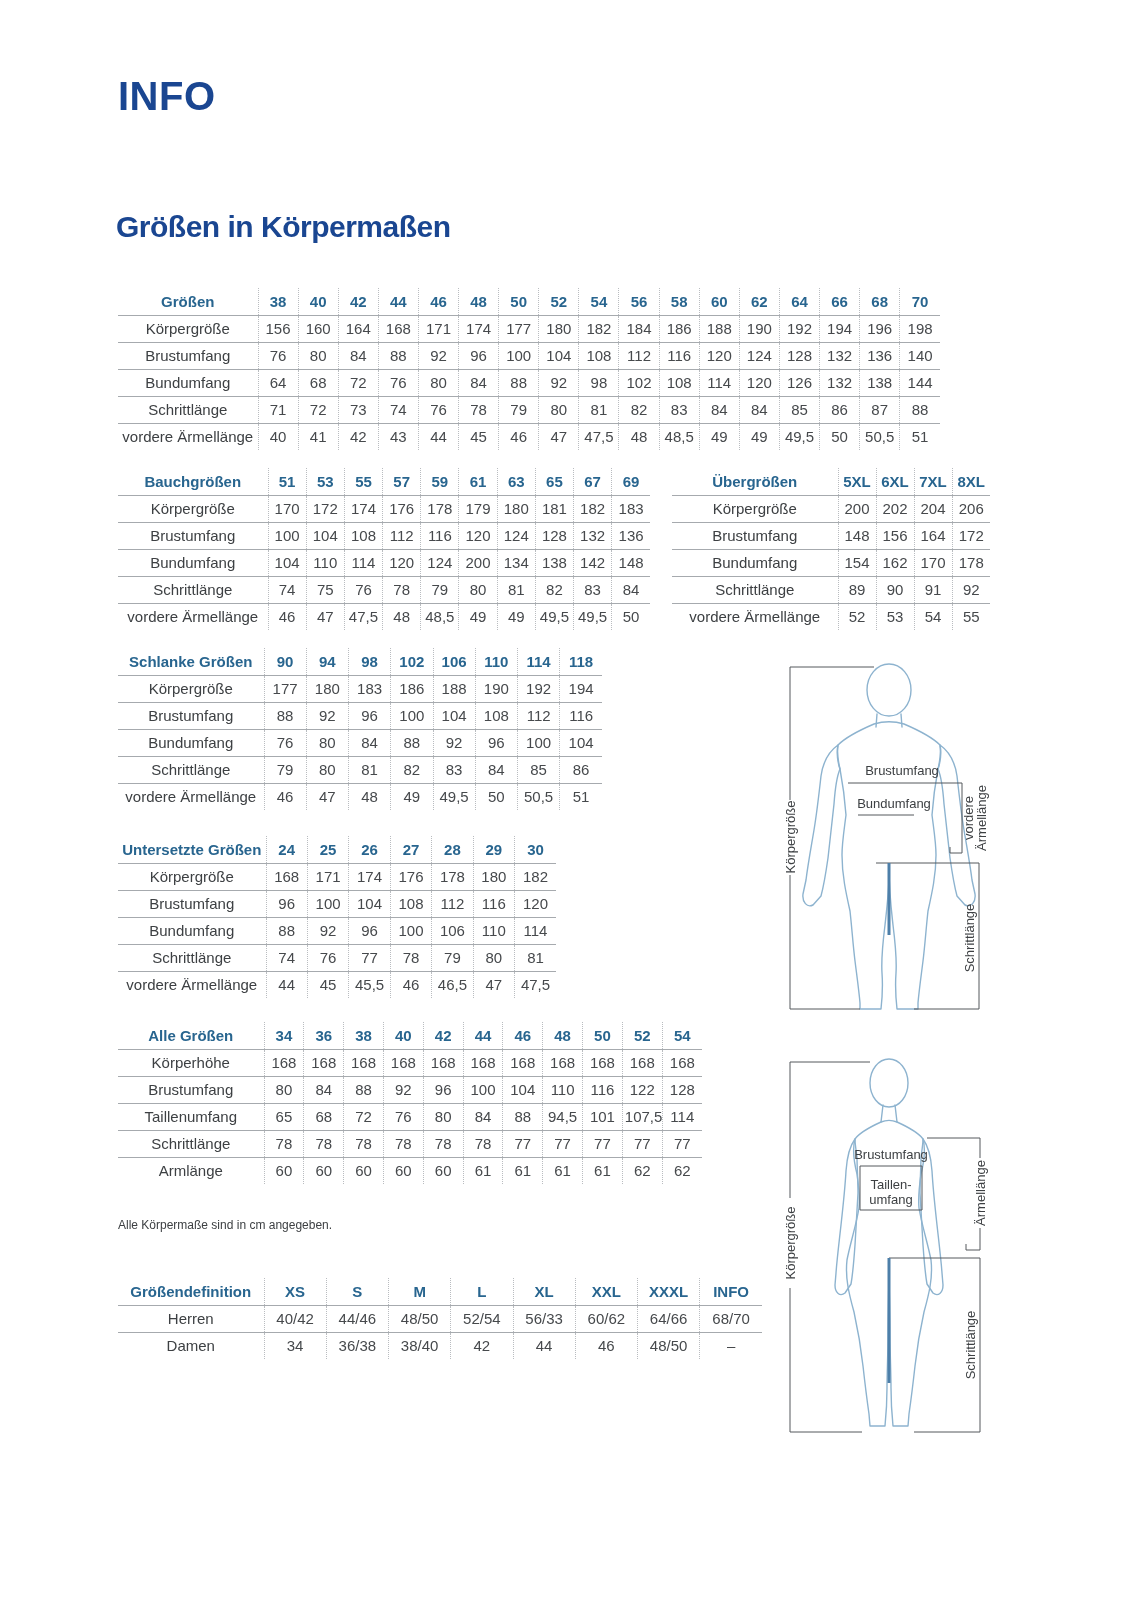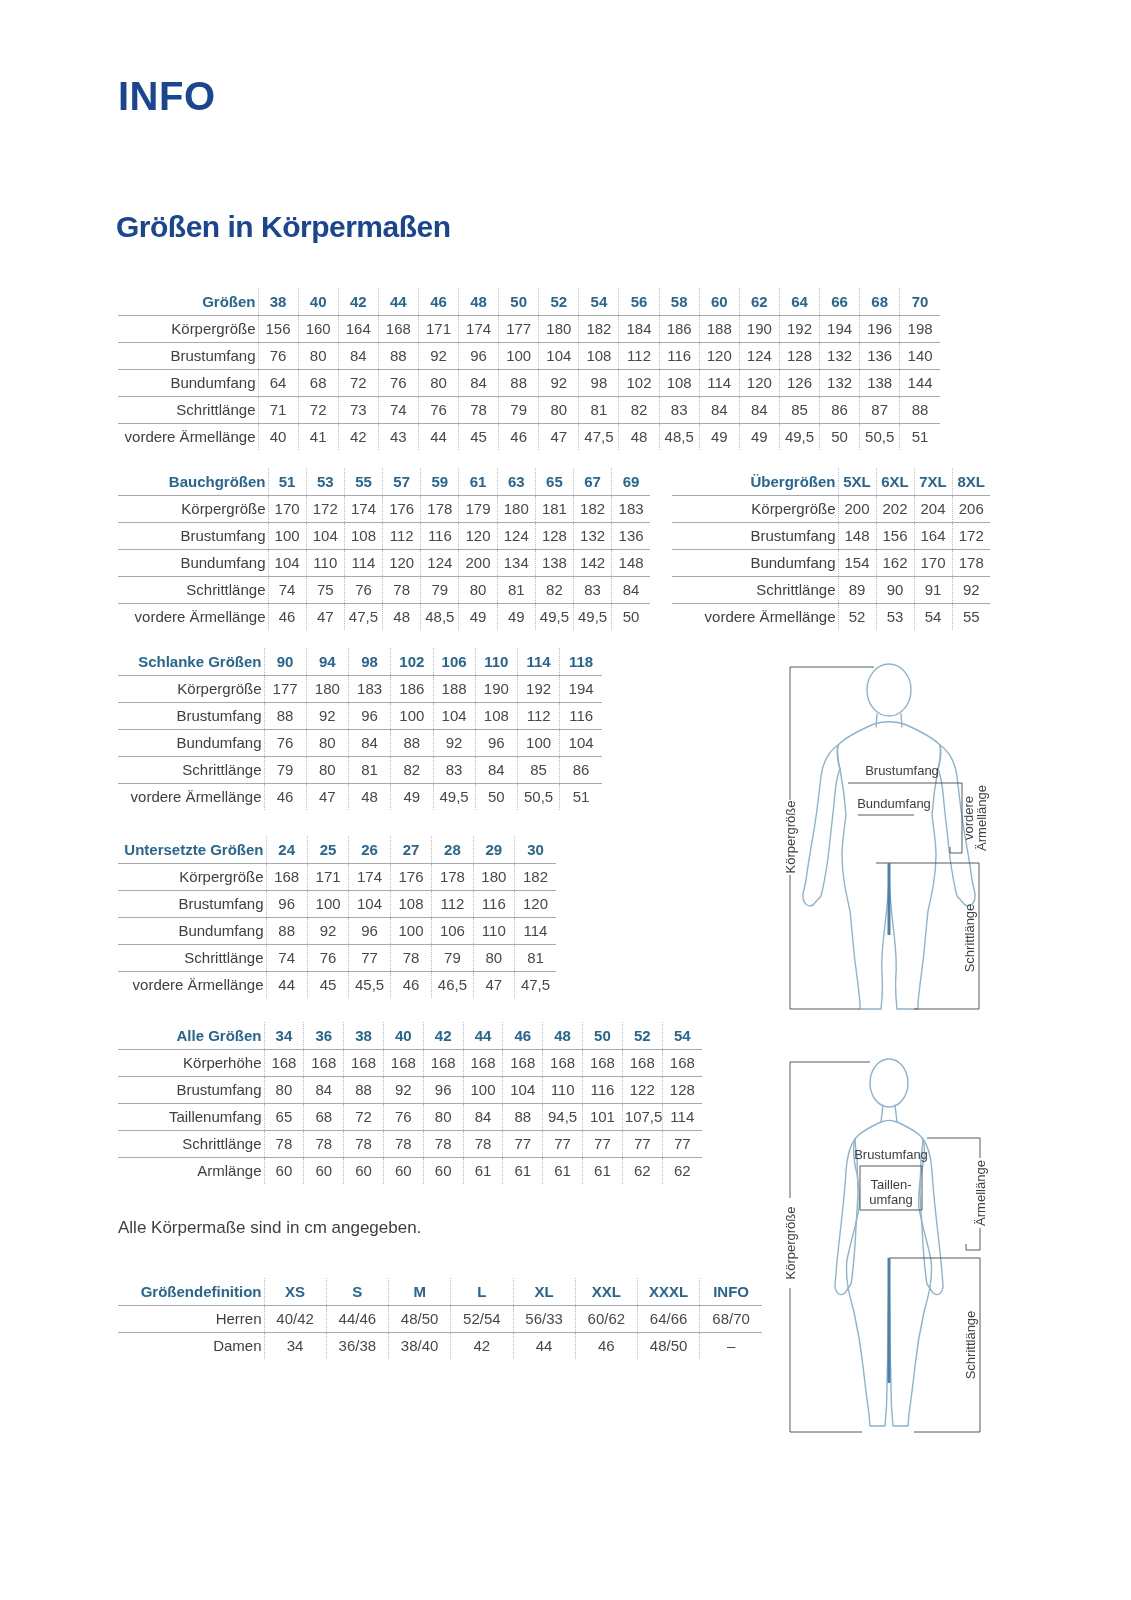--- a/index.html
+++ b/index.html
@@ -18,27 +18,27 @@
   .page{position:relative;width:1131px;height:1600px;background:#ffffff;
         font-family:"Liberation Sans",sans-serif;overflow:hidden}
   .kicker{position:absolute;left:118px;top:74px;font-size:40px;font-weight:bold;
           color:var(--title-blue);letter-spacing:.5px}
   .heading{position:absolute;left:116px;top:210px;font-size:30px;font-weight:bold;
            color:var(--title-blue);letter-spacing:-.5px}
   .tbl{position:absolute}
   .tbl table{border-collapse:collapse;table-layout:fixed;width:100%}
   .tbl th,.tbl td{height:27px;padding:0 2px;font-size:15px;vertical-align:middle;
                   text-align:center;white-space:nowrap;overflow:hidden}
-  .tbl th:first-child,.tbl td:first-child{text-align:right;width:var(--labelw);padding-left:2px}
+  .tbl th:first-child,.tbl td:first-child{text-align:center;width:var(--labelw);padding-left:2px}
   .tbl thead th{color:var(--header-blue);font-weight:bold;border-bottom:1px solid var(--line-gray)}
   .tbl tbody td{color:var(--value-gray)}
   .tbl tbody td:first-child{color:var(--text-dark)}
   .tbl tbody tr:not(:last-child) td{border-bottom:1px solid var(--line-gray)}
   .tbl td:not(:first-child),.tbl th:not(:first-child){border-left:1px dotted var(--dot-gray)}
-  .note{position:absolute;left:118px;top:1218px;font-size:17px;color:var(--text-dark)}
+  .note{position:absolute;left:118px;top:1218px;font-size:12px;color:var(--text-dark)}
   .fig{position:absolute}
   .fig svg{display:block}
   .fig text{font-family:"Liberation Sans",sans-serif;font-size:13px;fill:var(--text-dark)}
   .body-line{fill:none;stroke:var(--figure-outline);stroke-width:1.4;stroke-linejoin:round;stroke-linecap:round}
   .meas{stroke:var(--measure-line);stroke-width:1;fill:none}
   .inseam{stroke:var(--inseam-blue);stroke-width:3;fill:none}
 </style>
 </head>
 <body>
 

